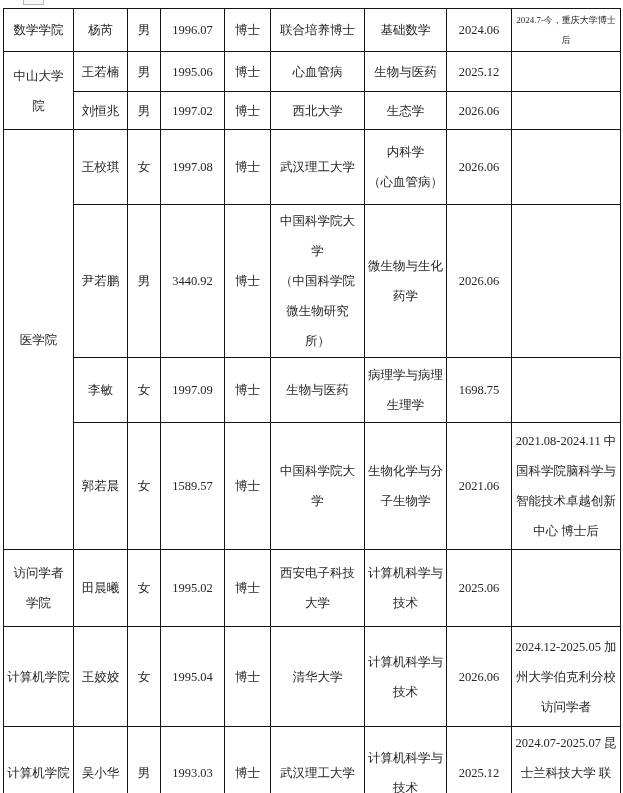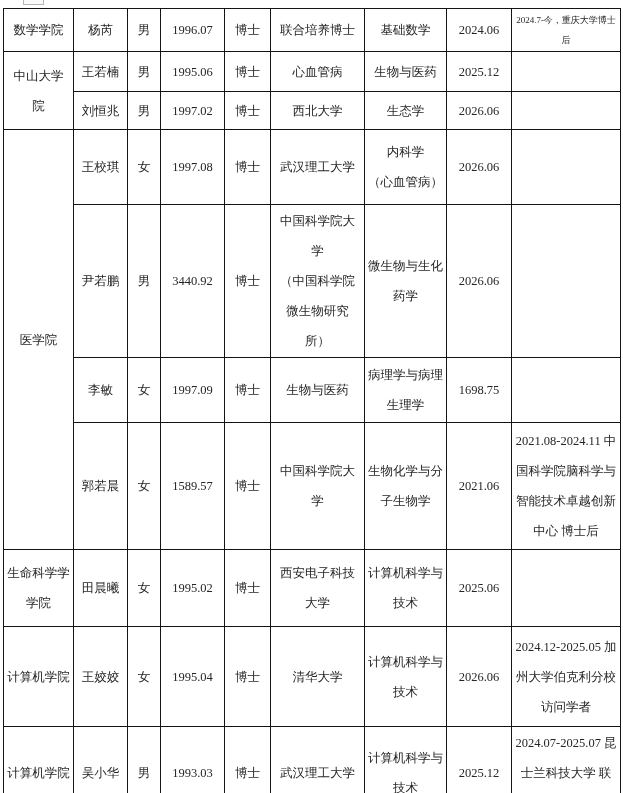--- a/index.html
+++ b/index.html
@@ -128,21 +128,21 @@
       <td>郭若晨</td>
       <td>女</td>
       <td>1589.57</td>
       <td>博士</td>
       <td>中国科学院大学</td>
       <td>生物化学与分子生物学</td>
       <td>2021.06</td>
       <td>2021.08-2024.11 中国科学院脑科学与智能技术卓越创新中心 博士后</td>
     </tr>
     <tr class="h7">
-      <td>生命科学学
+      <td>访问学者
 学院</td>
       <td>田晨曦</td>
       <td>女</td>
       <td>1995.02</td>
       <td>博士</td>
       <td>西安电子科技大学</td>
       <td>计算机科学与技术</td>
       <td>2025.06</td>
       <td></td>
     </tr>

